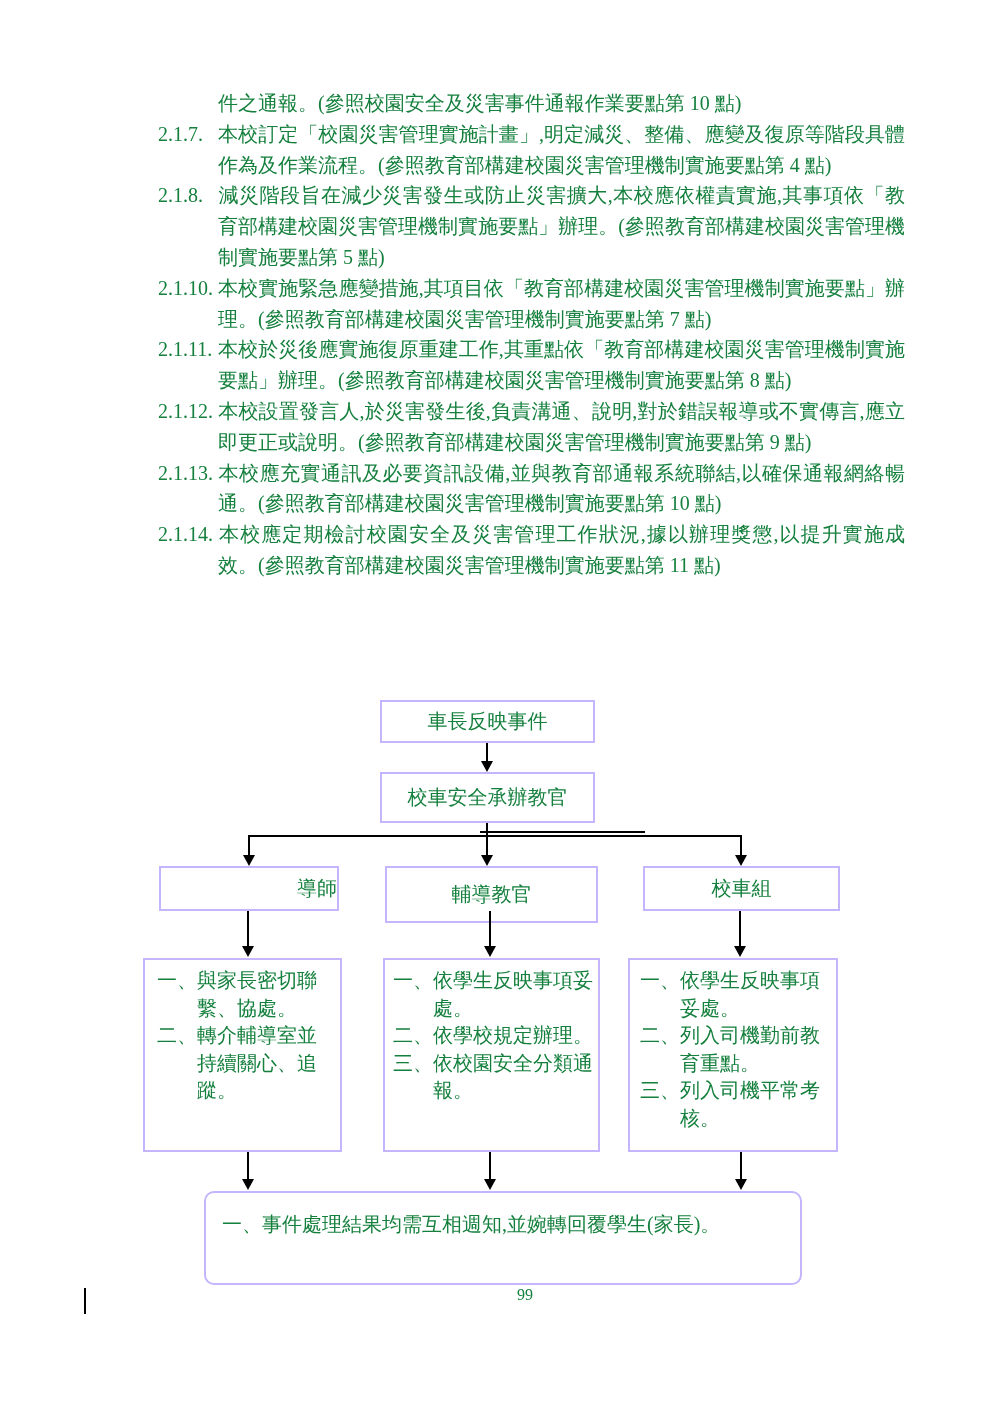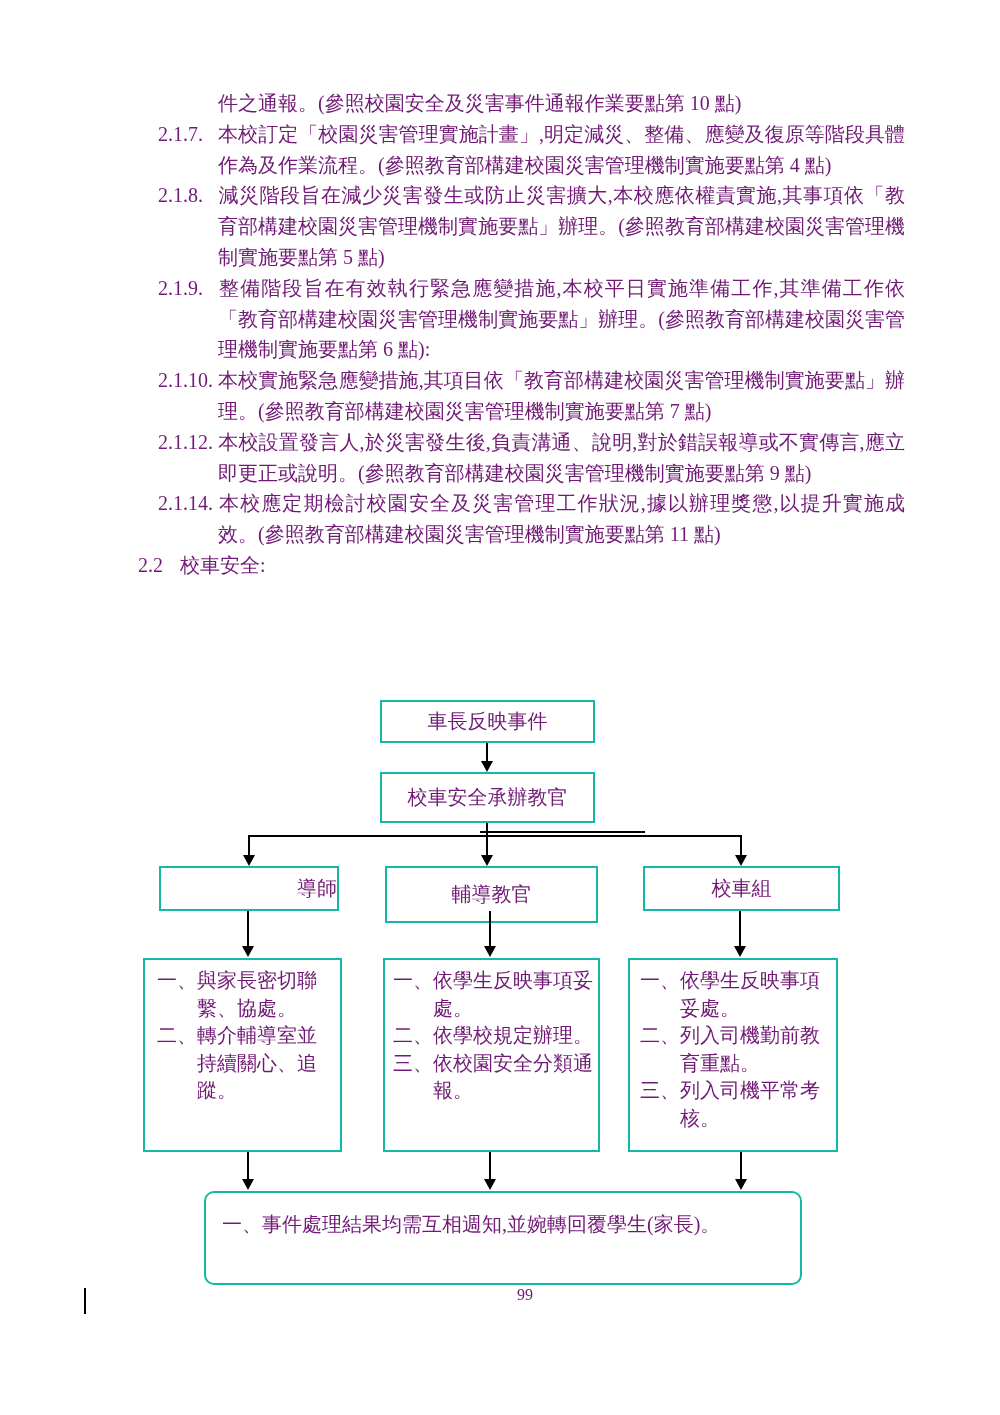--- a/index.html
+++ b/index.html
@@ -2,37 +2,37 @@
 <html><head>
 <meta charset="utf-8">
 <style>
   html,body{margin:0;padding:0;background:#e8e8e8;}
   .page{
     position:relative;
     width:1000px;height:1415px;
     margin:0 auto;
     background:#ffffff;
     font-family:"Liberation Serif","DejaVu Serif",serif;
-    color:#701a75;
+    color:#15803d;
     overflow:hidden;
   }
   
   .doc{
     position:absolute;left:158px;top:88px;width:747px;
     font-size:20px;line-height:30.8px;
     text-align:justify;
   }
   .cont-line{padding-left:60px;}
   .item{padding-left:60px;text-indent:-60px;}
   .item .num{display:inline-block;width:60px;text-indent:0;}
   .section-line{margin-left:-20px;text-align:left;}
   .section-line .num{display:inline-block;width:42px;}
   
   .fc-box{
-    position:absolute;border:2px solid #14b8a6;background:#fff;
+    position:absolute;border:2px solid #c4b5fd;background:#fff;
     font-size:20px;box-sizing:border-box;
   }
   .fc-center{display:flex;align-items:center;justify-content:center;text-align:center;}
   .fc-line{position:absolute;background:#000;}
   .fc-head{
     position:absolute;width:0;height:0;
     border-left:6px solid transparent;border-right:6px solid transparent;
     border-top:11px solid #000;
   }
   .fc-detail{padding:7px 0 0 0;line-height:27.5px;}
@@ -53,35 +53,35 @@
   <div class="doc">
     <div class="cont-line">件之通報。(參照校園安全及災害事件通報作業要點第 10 點)</div>
 
     <div class="item">
       <span class="num">2.1.7.</span><span>本校訂定「校園災害管理實施計畫」,明定減災、整備、應變及復原等階段具體作為及作業流程。(參照教育部構建校園災害管理機制實施要點第 4 點)</span>
     </div>
     <div class="item">
       <span class="num">2.1.8.</span><span>減災階段旨在減少災害發生或防止災害擴大,本校應依權責實施,其事項依「教育部構建校園災害管理機制實施要點」辦理。(參照教育部構建校園災害管理機制實施要點第 5 點)</span>
     </div>
     <div class="item">
-      <span class="num">2.1.9.</span><span>整備階段旨在有效執行緊急應變措施,本校平日實施準備工作,其準備工作依「教育部構建校園災害管理機制實施要點」辦理。(參照教育部構建校園災害管理機制實施要點第 6 點):</span>
+      <span class="num">2.1.10.</span><span>本校實施緊急應變措施,其項目依「教育部構建校園災害管理機制實施要點」辦理。(參照教育部構建校園災害管理機制實施要點第 7 點)</span>
     </div>
     <div class="item">
-      <span class="num">2.1.10.</span><span>本校實施緊急應變措施,其項目依「教育部構建校園災害管理機制實施要點」辦理。(參照教育部構建校園災害管理機制實施要點第 7 點)</span>
+      <span class="num">2.1.11.</span><span>本校於災後應實施復原重建工作,其重點依「教育部構建校園災害管理機制實施要點」辦理。(參照教育部構建校園災害管理機制實施要點第 8 點)</span>
     </div>
     <div class="item">
       <span class="num">2.1.12.</span><span>本校設置發言人,於災害發生後,負責溝通、說明,對於錯誤報導或不實傳言,應立即更正或說明。(參照教育部構建校園災害管理機制實施要點第 9 點)</span>
     </div>
     <div class="item">
+      <span class="num">2.1.13.</span><span>本校應充實通訊及必要資訊設備,並與教育部通報系統聯結,以確保通報網絡暢通。(參照教育部構建校園災害管理機制實施要點第 10 點)</span>
+    </div>
+    <div class="item">
       <span class="num">2.1.14.</span><span>本校應定期檢討校園安全及災害管理工作狀況,據以辦理獎懲,以提升實施成效。(參照教育部構建校園災害管理機制實施要點第 11 點)</span>
     </div>
 
-    <div class="section-line">
-      <span class="num">2.2</span><span>校車安全:</span>
-    </div>
   </div>
 
   <div class="fc-box fc-center" style="left:380px;top:700px;width:215px;height:43px;">
     <span>車長反映事件</span>
   </div>
   <div class="fc-line" style="left:486px;top:743px;width:2px;height:20px;"></div>
   <div class="fc-head" style="left:481px;top:761px;"></div>
 
   <div class="fc-box fc-center" style="left:380px;top:772px;width:215px;height:51px;">
     <span>校車安全承辦教官</span>

